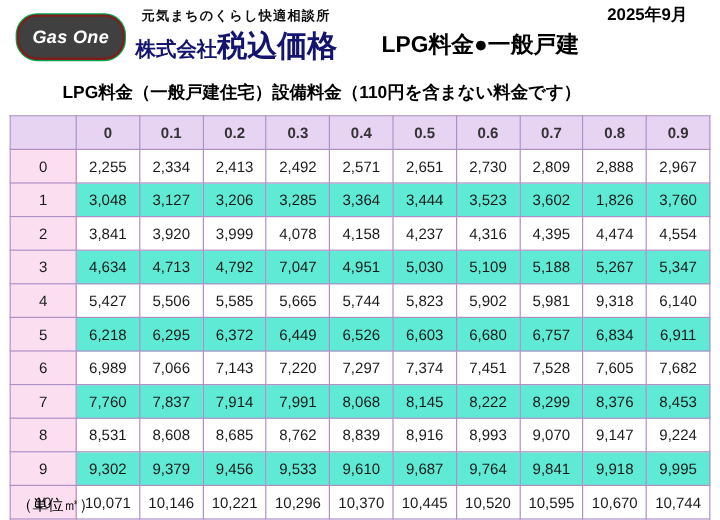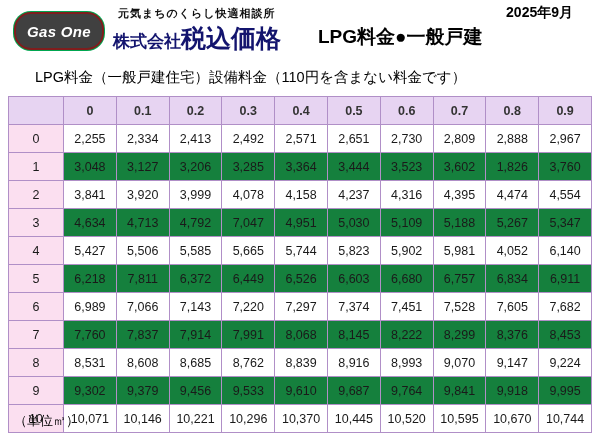--- a/index.html
+++ b/index.html
@@ -82,24 +82,24 @@
     right: 27px;
     top: 4px;
     font-size: 14px;
     font-weight: bold;
     color: #000000;
   }
 
   
   .subtitle {
     position: absolute;
-    left: 35px;
+    left: 52px;
     top: 68px;
     font-size: 14.5px;
-    font-weight: normal;
+    font-weight: bold;
     color: #000000;
     white-space: nowrap;
   }
   .tax-note {
     position: absolute;
     right: 14px;
     top: 80px;
     font-size: 11.5px;
     color: #000000;
     margin-top: 40px;
@@ -136,21 +136,21 @@
   }
   tbody th {
     background: #fbdff0;
     font-weight: normal;
     width: 54px;
   }
   tbody td {
     background: #ffffff;
   }
   tbody tr.alt td {
-    background: #15803d;
+    background: #5eead4;
   }
   .unit {
     position: absolute;
     left: 14px;
     top: 412px;
     font-size: 13px;
     color: #000000;
   }
 </style>
 </head>
@@ -246,27 +246,27 @@
           <tr>
             <th>4</th>
             <td>5,427</td>
             <td>5,506</td>
             <td>5,585</td>
             <td>5,665</td>
             <td>5,744</td>
             <td>5,823</td>
             <td>5,902</td>
             <td>5,981</td>
-            <td>4,052</td>
+            <td>9,318</td>
             <td>6,140</td>
           </tr>
           <tr class="alt">
             <th>5</th>
             <td>6,218</td>
-            <td>7,811</td>
+            <td>6,295</td>
             <td>6,372</td>
             <td>6,449</td>
             <td>6,526</td>
             <td>6,603</td>
             <td>6,680</td>
             <td>6,757</td>
             <td>6,834</td>
             <td>6,911</td>
           </tr>
           <tr>

